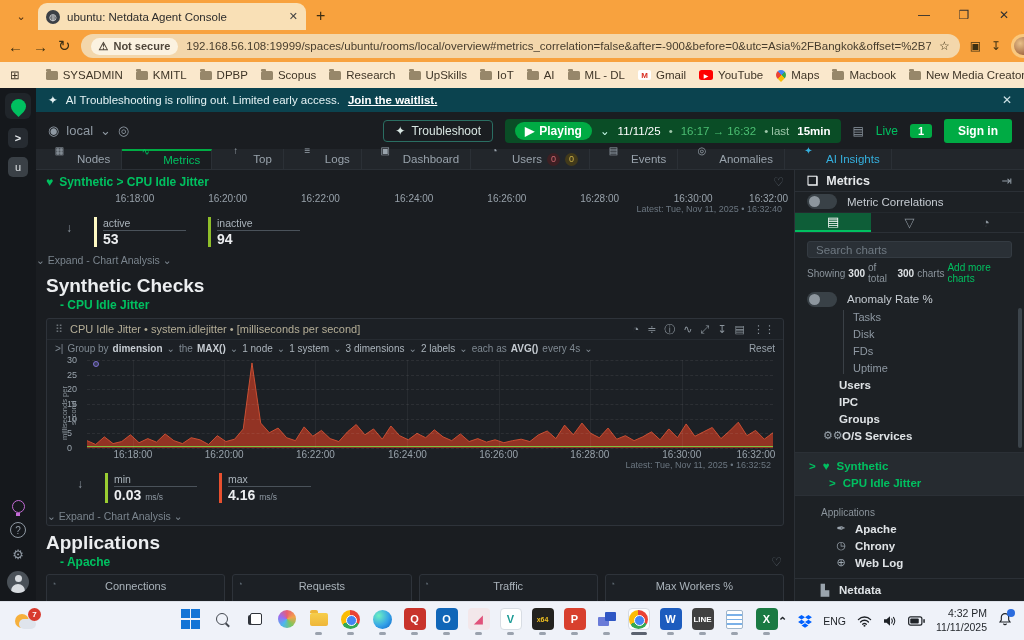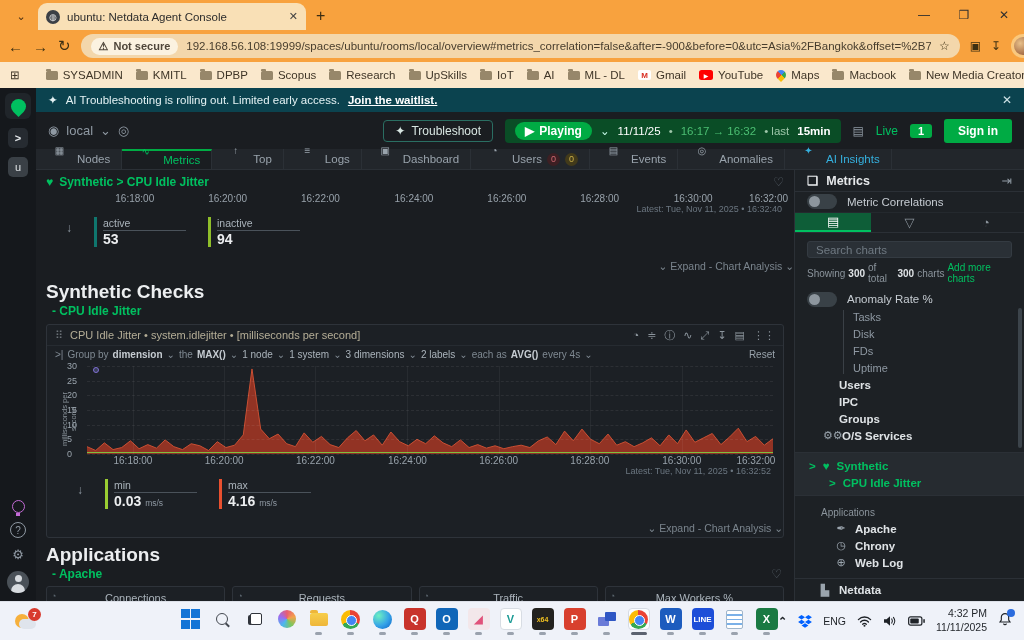--- a/index.html
+++ b/index.html
@@ -85,24 +85,24 @@
   .c1tick { position:absolute; left:-18px; bottom:1px; font-size:9.5px; color:#9aa4ad; }
   .axisrow { position:relative; height:11px; margin:1px 8px 0 52px; font-size:10px; color:#98a2ab; }
   .axisrow span { position:absolute; transform:translateX(-50%); white-space:nowrap; }
   .latest { text-align:right; font-size:9px; color:#6b7680; margin:0 12px; height:10px; }
   .legend { display:flex; gap:22px; margin:3px 0 0 30px; align-items:flex-start; }
   .larr { color:#8f99a3; font-size:12px; margin-top:4px; }
   .litem { padding-left:6px; width:92px; }
   .lhead { font-size:10.5px; color:#aab3bb; border-bottom:1px solid #4a525a; padding-bottom:1px; }
   .lval { font-size:14px; font-weight:bold; color:#ECEEF0; }
   .lunit { font-size:8.5px; color:#8f99a3; font-weight:normal; }
-  .expand { text-align:right; color:#7a848d; font-size:10.5px; height:15px; margin-top:13px; }
+  .expand { text-align:left; color:#7a848d; font-size:10.5px; height:15px; margin-top:7px; }
 
   .sech2 { font-size:19px; font-weight:bold; color:#ECEEF0; margin:6px 0 1px 10px; }
-  .seclink { color:#00C060; font-size:12px; font-weight:bold; margin-left:16px; }
+  .seclink { color:#00C060; font-size:12px; font-weight:bold; margin-left:24px; }
 
   .chartcard { margin:6px 10px 0; background:#1C2025; border:1px solid #2E333A; border-radius:3px; }
   .chead { display:flex; align-items:center; gap:7px; height:20px; padding:0 8px; color:#b5ae97; font-size:11px; }
   .cicons { margin-left:auto; display:flex; gap:8px; color:#8b949c; font-size:11px; align-items:center; }
   .grouprow { display:flex; align-items:center; gap:4px; height:18px; padding:0 8px; font-size:10px; color:#7f8992; border-top:1px solid #262B31; }
   .gst { color:#c6ccd2; font-weight:bold; }
   .gmid { color:#aab3bb; }
   .reset { margin-left:auto; color:#98a2ab; }
   .plot2 { position:relative; height:88px; margin:3px 10px 0 40px; }
   .ylab { position:absolute; left:-36px; top:50%; transform:rotate(-90deg) translateX(0); transform-origin:center; width:80px; margin-left:-22px; font-size:7.5px; color:#8b949c; text-align:center; }
@@ -406,21 +406,21 @@
               <span style="left:46.7%">16:24:00</span>
             <span style="left:60%">16:26:00</span>
               <span style="left:73.3%">16:28:00</span>
             <span style="left:86.7%">16:30:00</span>
               <span style="left:97.5%">16:32:00</span>
           </div>
           <div class="latest">Latest: Tue, Nov 11, 2025 • 16:32:40</div>
 
           <div class="legend">
             <span class="larr">↓</span>
-            <div class="litem" style="border-left:3px solid #0f766e">
+            <div class="litem" style="border-left:3px solid #fef9c3">
               <div class="lhead">active</div>
               <div class="lval">53</div>
             </div>
             <div class="litem" style="border-left:3px solid #8FBE2A">
               <div class="lhead">inactive</div>
               <div class="lval">94</div>
             </div>
           </div>
           <div class="expand">⌄ <span>Expand - Chart Analysis</span> ⌄</div>
 
@@ -731,21 +731,21 @@
           <span class="tbox chractive">
             <span class="chromeic"></span>
           </span>
           <span class="dash"></span>
         </div>
       <div class="tic">
           <span class="tbox" style="background:#1d5cbe">W</span>
           <span class="dash"></span>
         </div>
       <div class="tic">
-          <span class="tbox" style="background:#1d4ed8;font-size:8px">LINE</span>
+          <span class="tbox" style="background:#404040;font-size:8px">LINE</span>
           <span class="dash"></span>
         </div>
       <div class="tic">
           <span class="tbox">
             <span class="notepd"></span>
           </span>
           <span class="dash"></span>
         </div>
       <div class="tic">
           <span class="tbox" style="background:#1a7a43">X</span>

